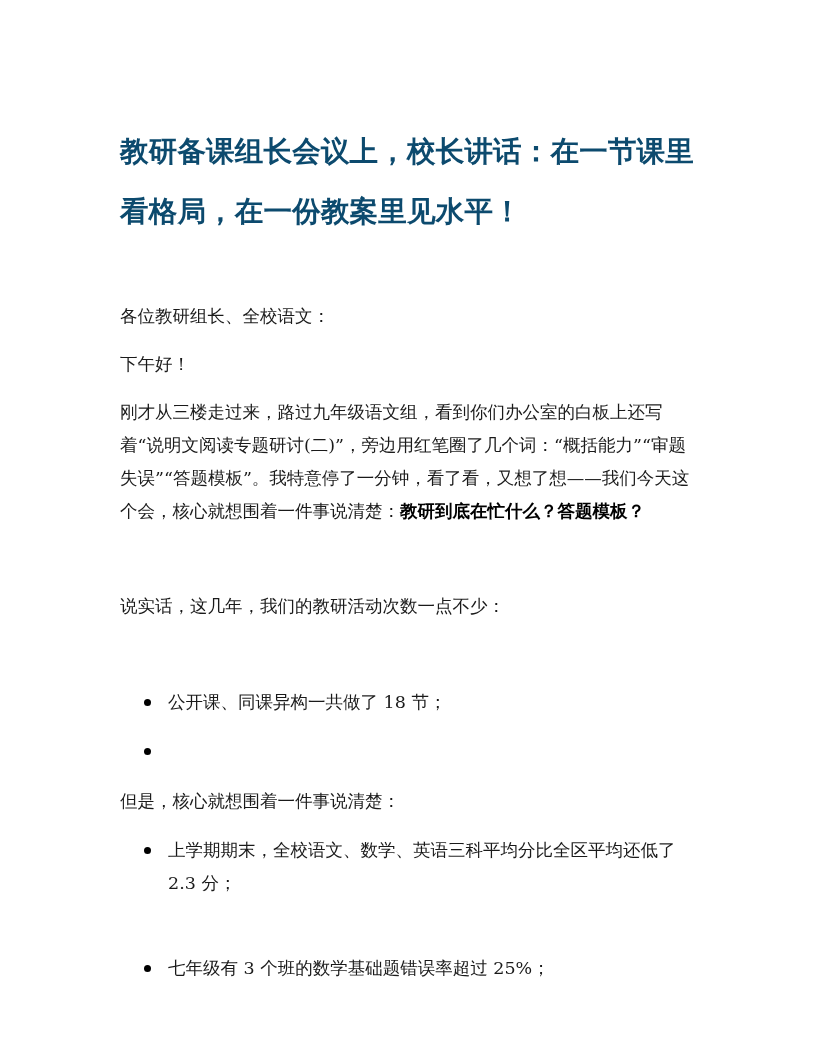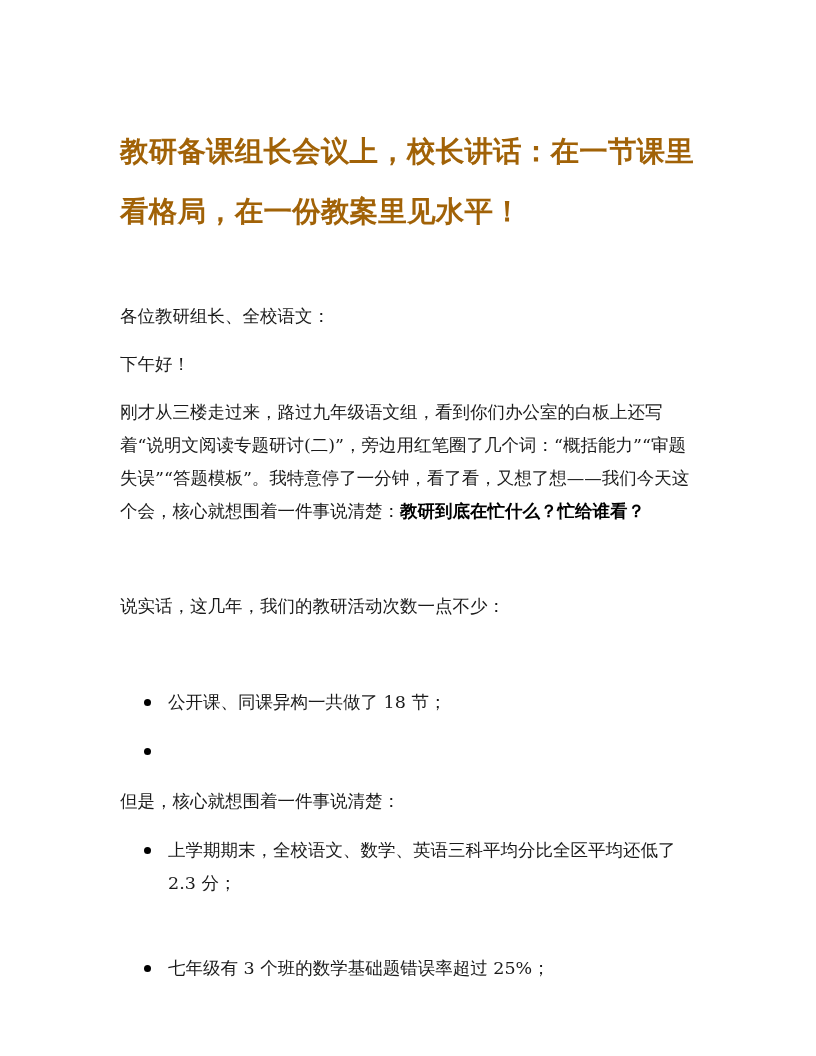--- a/index.html
+++ b/index.html
@@ -1,40 +1,40 @@
 <!DOCTYPE html>
 <html><head>
 <meta charset="utf-8">
 <style>
   html, body { margin: 0; padding: 0; background: #ffffff; }
   body { width: 816px; height: 1056px; position: relative; overflow: hidden;
          font-family: "DejaVu Serif", "Liberation Serif", serif; color: #111; }
   .page { position: absolute; left: 0; top: 0; width: 816px; height: 1056px; }
   .title { position: absolute; left: 120px; width: 580px; margin: 0;
            font-family: "DejaVu Sans", "Liberation Sans", sans-serif;
-           font-weight: bold; font-size: 28.5px; line-height: 60px; color: #a16207;
+           font-weight: bold; font-size: 28.5px; line-height: 60px; color: #0c4a6e;
            top: 122px; letter-spacing: 0.2px; }
   .p { position: absolute; left: 120px; width: 570px; margin: 0;
        font-size: 17.5px; line-height: 33px; color: #1a1a1a; }
   .p b { font-family: "DejaVu Sans", "Liberation Sans", sans-serif; font-weight: bold; color: #000; }
   .li { position: absolute; left: 168px; width: 525px; margin: 0;
         font-size: 17.5px; line-height: 33px; color: #1a1a1a; }
   .bullet { position: absolute; left: -24px; top: 13px; width: 7px; height: 7px;
             border-radius: 50%; background: #000; }
 </style>
 </head>
 <body>
 
 <div class="page">
   <h1 class="title">教研备课组长会议上，校长讲话：在一节课里看格局，在一份教案里见水平！</h1>
 
   <p class="p" style="top:300px;">各位教研组长、全校语文：</p>
   <p class="p" style="top:348px;">下午好！</p>
 
-  <p class="p" style="top:396px;"><span>刚才从三楼走过来，路过九年级语文组，看到你们办公室的白板上还写着“说明文阅读专题研讨(二)”，旁边用红笔圈了几个词：“概括能力”“审题失误”“答题模板”。我特意停了一分钟，看了看，又想了想——我们今天这个会，核心就想围着一件事说清楚：</span><b>教研到底在忙什么？忙给谁看？</b></p>
+  <p class="p" style="top:396px;"><span>刚才从三楼走过来，路过九年级语文组，看到你们办公室的白板上还写着“说明文阅读专题研讨(二)”，旁边用红笔圈了几个词：“概括能力”“审题失误”“答题模板”。我特意停了一分钟，看了看，又想了想——我们今天这个会，核心就想围着一件事说清楚：</span><b>教研到底在忙什么？答题模板？</b></p>
 
   <p class="p" style="top:590px;">说实话，这几年，我们的教研活动次数一点不少：</p>
 
   <div class="li" style="top:686px;">
     <span class="bullet"></span>
     <span>公开课、同课异构一共做了 18 节；</span>
   </div>
   <div class="li" style="top:735px;">
     <span class="bullet"></span>
   </div>

